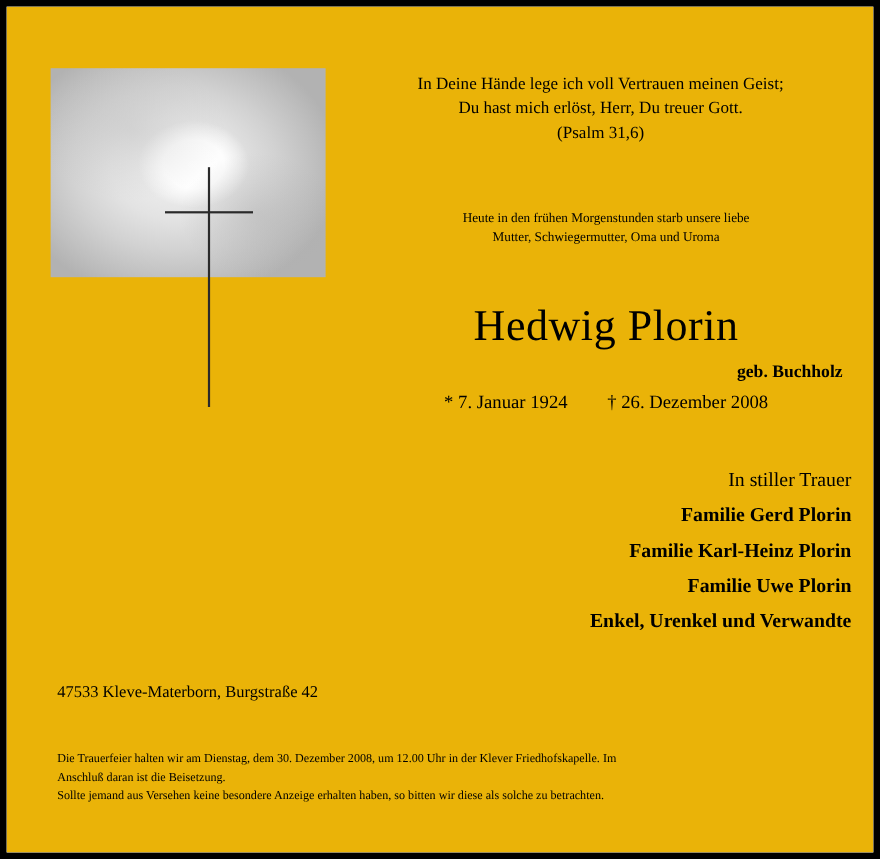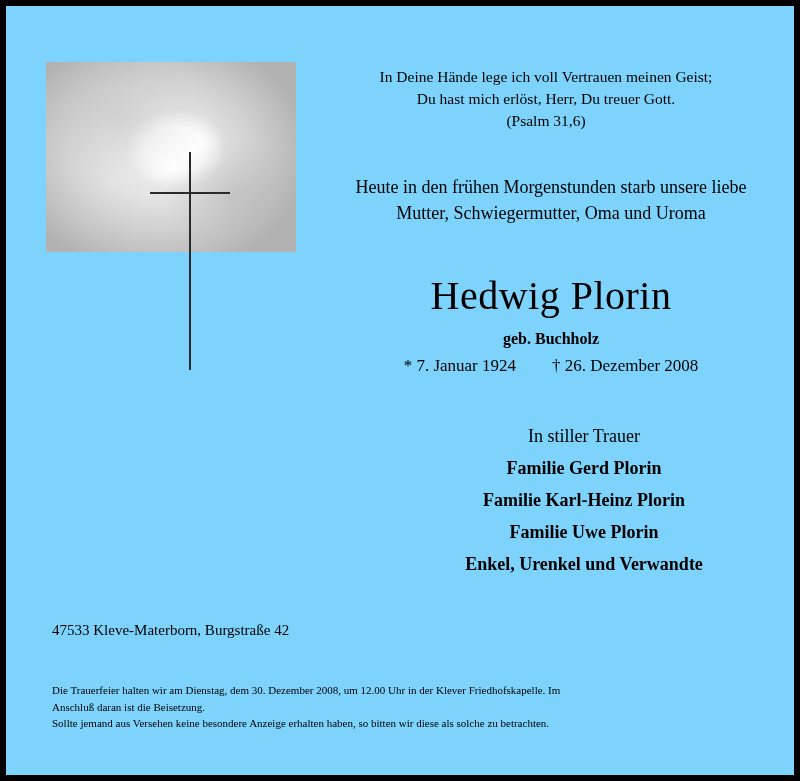--- a/index.html
+++ b/index.html
@@ -17,21 +17,21 @@
     background: #ffffff;
     box-sizing: border-box;
     border: 6px solid #000000;
     overflow: hidden;
   }
   .inner {
     position: absolute;
     left: 0; top: 0;
     width: 788px;
     height: 769px;
-    background: #7dd3fc;
+    background: #eab308;
   }
 
   
   .photo {
     position: absolute;
     left: 40px;
     top: 56px;
     width: 250px;
     height: 190px;
     background:
@@ -71,65 +71,65 @@
     top: 60px;
     width: 420px;
     text-align: center;
     font-size: 15.5px;
     line-height: 1.42;
     color: #000;
   }
   .intro {
     position: absolute;
     left: 330px;
-    top: 168px;
-    width: 430px;
-    text-align: center;
-    font-size: 18px;
+    top: 184px;
+    width: 430px;
+    text-align: center;
+    font-size: 12px;
     line-height: 1.45;
     color: #000;
   }
   .name {
     position: absolute;
     left: 330px;
     top: 266px;
     width: 430px;
     text-align: center;
     font-size: 40px;
     font-weight: normal;
     letter-spacing: 0.5px;
     color: #000;
   }
   .maiden {
     position: absolute;
     left: 330px;
     top: 324px;
     width: 430px;
-    text-align: center;
+    text-align: right;
     font-size: 16px;
     font-weight: bold;
     color: #000;
   }
   .dates {
     position: absolute;
     left: 330px;
     top: 350px;
     width: 430px;
     text-align: center;
     font-size: 17px;
     color: #000;
   }
   .dates .born { margin-right: 36px; }
 
   .mourners {
     position: absolute;
     left: 388px;
     top: 420px;
     width: 380px;
-    text-align: center;
+    text-align: right;
     color: #000;
   }
   .mourners .lead {
     font-size: 18px;
     margin-bottom: 11px;
   }
   .mourners .fam {
     font-size: 18px;
     font-weight: bold;
     margin-bottom: 11px;

